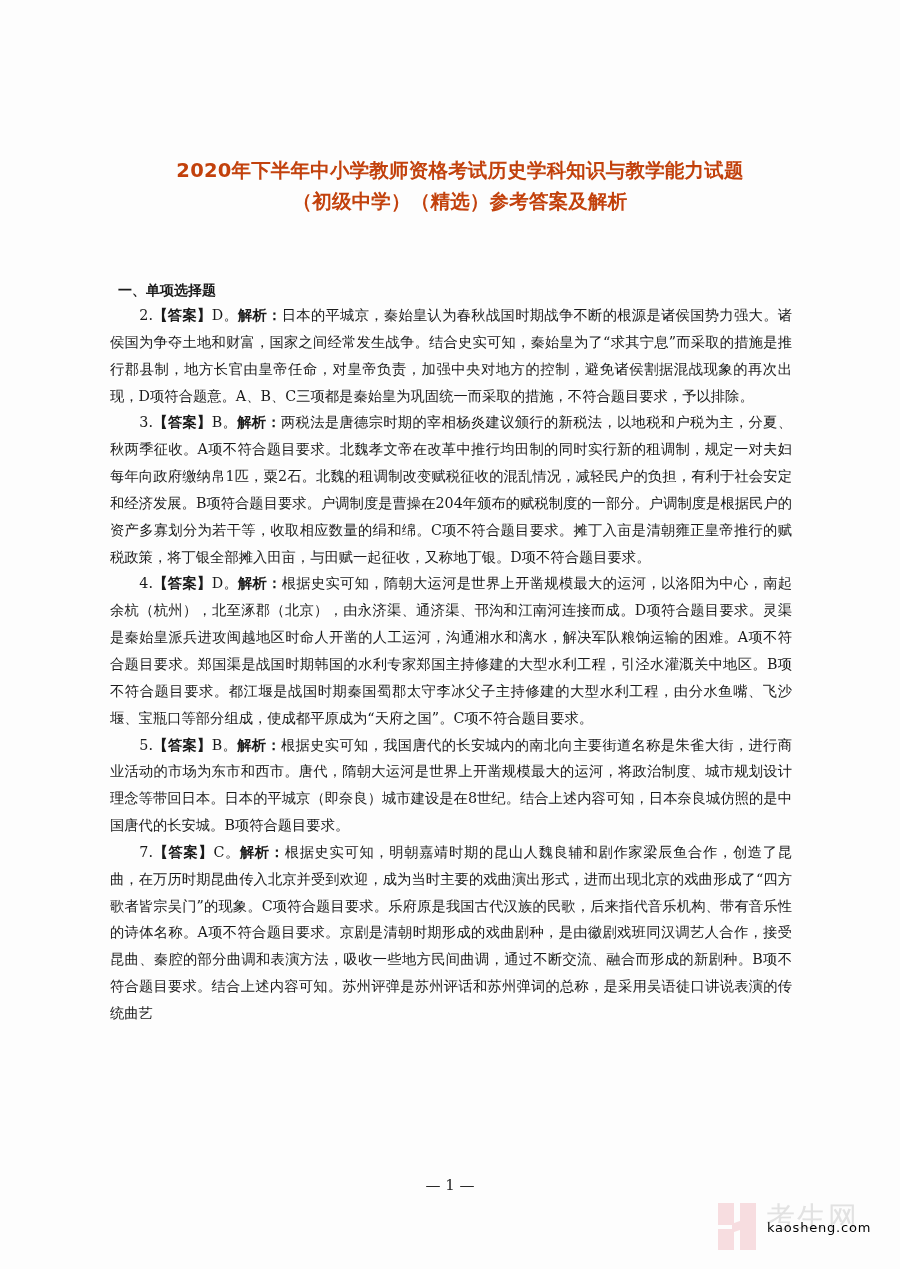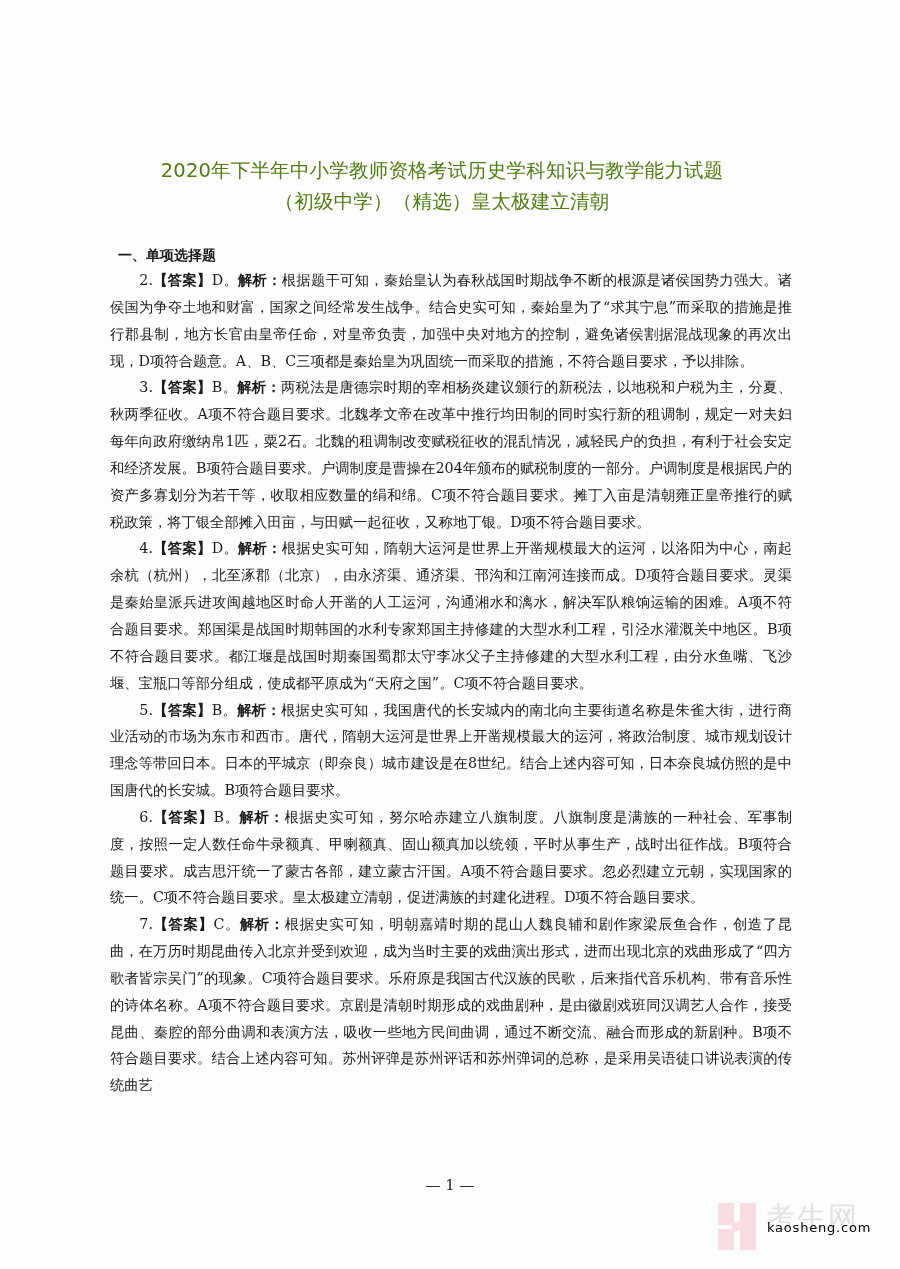--- a/index.html
+++ b/index.html
@@ -16,27 +16,27 @@
       color: #1a1a1a;
     }
     .page {
       position: absolute;
       left: 0; top: 0;
       width: 900px; height: 1269px;
       background: #fdfdfd;
     }
     .title-block {
       position: absolute;
-      left: 92px;
+      left: 110px;
       top: 155px;
       width: 700px;
       text-align: center;
       font-family: "DejaVu Sans", "Liberation Sans", sans-serif;
-      font-weight: normal;
-      color: #4d7c0f;
+      font-weight: bold;
+      color: #c2410c;
     }
     .title-line {
       font-size: 19.5px;
       line-height: 31px;
       letter-spacing: 0.2px;
       white-space: nowrap;
     }
     .content {
       position: absolute;
       left: 110px;
@@ -47,20 +47,21 @@
       text-align: justify;
       text-justify: inter-character;
     }
     .section-heading {
       font-family: "DejaVu Sans", "Liberation Sans", sans-serif;
       font-weight: bold;
       font-size: 14px;
       padding-left: 8px;
       height: 24px;
       line-height: 24px;
+      margin-top: 35px;
     }
     .qa {
       text-indent: 2.05em;
       margin: 0;
     }
     .qa .lbl {
       font-family: "DejaVu Sans", "Liberation Sans", sans-serif;
       font-weight: bold;
     }
     .qa .jx {
@@ -110,36 +111,35 @@
       letter-spacing: 0.8px;
     }
   </style>
 </head>
 <body>
 
 <div class="page">
 
   <div class="title-block">
     <div class="title-line">2020年下半年中小学教师资格考试历史学科知识与教学能力试题</div>
-    <div class="title-line">（初级中学）（精选）皇太极建立清朝</div>
+    <div class="title-line">（初级中学）（精选）参考答案及解析</div>
   </div>
 
   <div class="content">
     <div class="section-heading">一、单项选择题</div>
 
 
-    <p class="qa"><span>2.</span><span class="lbl">【答案】</span><span>D。</span><span class="jx">解析：</span><span>根据题干可知，秦始皇认为春秋战国时期战争不断的根源是诸侯国势力强大。诸侯国为争夺土地和财富，国家之间经常发生战争。结合史实可知，秦始皇为了“求其宁息”而采取的措施是推行郡县制，地方长官由皇帝任命，对皇帝负责，加强中央对地方的控制，避免诸侯割据混战现象的再次出现，D项符合题意。A、B、C三项都是秦始皇为巩固统一而采取的措施，不符合题目要求，予以排除。</span></p>
+    <p class="qa"><span>2.</span><span class="lbl">【答案】</span><span>D。</span><span class="jx">解析：</span><span>日本的平城京，秦始皇认为春秋战国时期战争不断的根源是诸侯国势力强大。诸侯国为争夺土地和财富，国家之间经常发生战争。结合史实可知，秦始皇为了“求其宁息”而采取的措施是推行郡县制，地方长官由皇帝任命，对皇帝负责，加强中央对地方的控制，避免诸侯割据混战现象的再次出现，D项符合题意。A、B、C三项都是秦始皇为巩固统一而采取的措施，不符合题目要求，予以排除。</span></p>
 
     <p class="qa"><span>3.</span><span class="lbl">【答案】</span><span>B。</span><span class="jx">解析：</span><span>两税法是唐德宗时期的宰相杨炎建议颁行的新税法，以地税和户税为主，分夏、秋两季征收。A项不符合题目要求。北魏孝文帝在改革中推行均田制的同时实行新的租调制，规定一对夫妇每年向政府缴纳帛1匹，粟2石。北魏的租调制改变赋税征收的混乱情况，减轻民户的负担，有利于社会安定和经济发展。B项符合题目要求。户调制度是曹操在204年颁布的赋税制度的一部分。户调制度是根据民户的资产多寡划分为若干等，收取相应数量的绢和绵。C项不符合题目要求。摊丁入亩是清朝雍正皇帝推行的赋税政策，将丁银全部摊入田亩，与田赋一起征收，又称地丁银。D项不符合题目要求。</span></p>
 
     <p class="qa"><span>4.</span><span class="lbl">【答案】</span><span>D。</span><span class="jx">解析：</span><span>根据史实可知，隋朝大运河是世界上开凿规模最大的运河，以洛阳为中心，南起余杭（杭州），北至涿郡（北京），由永济渠、通济渠、邗沟和江南河连接而成。D项符合题目要求。灵渠是秦始皇派兵进攻闽越地区时命人开凿的人工运河，沟通湘水和漓水，解决军队粮饷运输的困难。A项不符合题目要求。郑国渠是战国时期韩国的水利专家郑国主持修建的大型水利工程，引泾水灌溉关中地区。B项不符合题目要求。都江堰是战国时期秦国蜀郡太守李冰父子主持修建的大型水利工程，由分水鱼嘴、飞沙堰、宝瓶口等部分组成，使成都平原成为“天府之国”。C项不符合题目要求。</span></p>
 
     <p class="qa"><span>5.</span><span class="lbl">【答案】</span><span>B。</span><span class="jx">解析：</span><span>根据史实可知，我国唐代的长安城内的南北向主要街道名称是朱雀大街，进行商业活动的市场为东市和西市。唐代，隋朝大运河是世界上开凿规模最大的运河，将政治制度、城市规划设计理念等带回日本。日本的平城京（即奈良）城市建设是在8世纪。结合上述内容可知，日本奈良城仿照的是中国唐代的长安城。B项符合题目要求。</span></p>
 
-    <p class="qa"><span>6.</span><span class="lbl">【答案】</span><span>B。</span><span class="jx">解析：</span><span>根据史实可知，努尔哈赤建立八旗制度。八旗制度是满族的一种社会、军事制度，按照一定人数任命牛录额真、甲喇额真、固山额真加以统领，平时从事生产，战时出征作战。B项符合题目要求。成吉思汗统一了蒙古各部，建立蒙古汗国。A项不符合题目要求。忽必烈建立元朝，实现国家的统一。C项不符合题目要求。皇太极建立清朝，促进满族的封建化进程。D项不符合题目要求。</span></p>
 
     <p class="qa"><span>7.</span><span class="lbl">【答案】</span><span>C。</span><span class="jx">解析：</span><span>根据史实可知，明朝嘉靖时期的昆山人魏良辅和剧作家梁辰鱼合作，创造了昆曲，在万历时期昆曲传入北京并受到欢迎，成为当时主要的戏曲演出形式，进而出现北京的戏曲形成了“四方歌者皆宗吴门”的现象。C项符合题目要求。乐府原是我国古代汉族的民歌，后来指代音乐机构、带有音乐性的诗体名称。A项不符合题目要求。京剧是清朝时期形成的戏曲剧种，是由徽剧戏班同汉调艺人合作，接受昆曲、秦腔的部分曲调和表演方法，吸收一些地方民间曲调，通过不断交流、融合而形成的新剧种。B项不符合题目要求。结合上述内容可知。苏州评弹是苏州评话和苏州弹词的总称，是采用吴语徒口讲说表演的传统曲艺</span></p>
   </div>
 
   <div class="footer-page">— 1 —</div>
 
   <div class="watermark">
     <div class="wm-logo">
       <div class="b1"></div>
         <div class="b2"></div>

